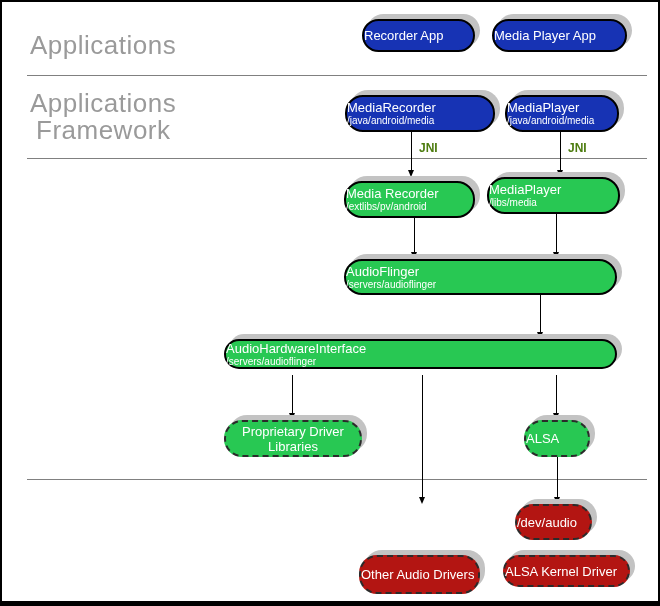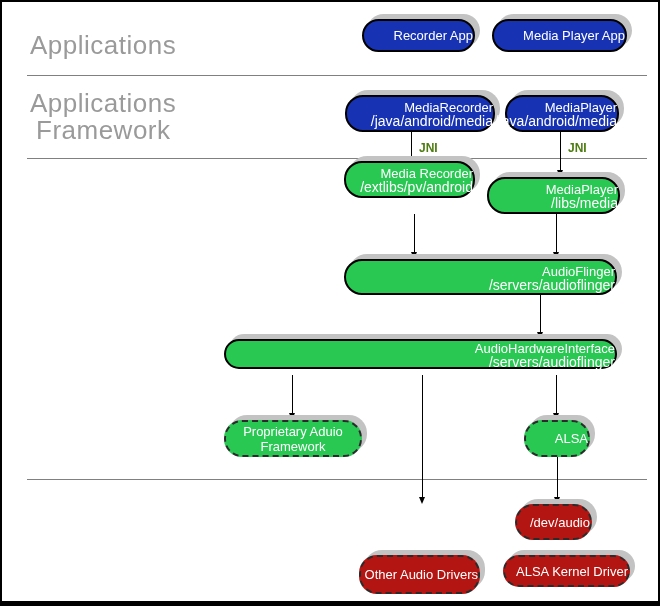--- a/index.html
+++ b/index.html
@@ -10,31 +10,31 @@
   .section-label{
     position:absolute;color:var(--label-gray,#9a9a9a);
     font-size:26px;line-height:27px;letter-spacing:0.5px;white-space:nowrap;
   }
   .divider{
     position:absolute;left:25px;width:620px;height:0;
     border-top:1px solid var(--line-gray,#808080);
   }
   .node{
     position:absolute;box-sizing:border-box;border-radius:18px;
-    display:flex;flex-direction:column;align-items:flex-end;justify-content:center;
+    display:flex;flex-direction:column;align-items:flex-start;justify-content:center;
     color:#fff;text-align:center;
     border:2px solid #000;
     box-shadow:5px -5px 0 var(--shadow-gray,#c3c3c3);
   }
   .node.blue{background:var(--app-blue,#1733b4);}
   .node.green{background:var(--lib-green,#28c853);}
   .node.red{background:var(--kernel-red,#b31512);}
   .node.dashed{border:2px dashed #2b2b2b;}
   .node .t{font-size:13px;line-height:15px;}
-  .node .s{font-size:14px;line-height:12px;}
+  .node .s{font-size:10px;line-height:12px;}
   .connector{
     position:absolute;width:0;border-left:1px solid #000;
   }
   .connector::after{
     content:'';position:absolute;bottom:-7px;left:-4px;
     border:3.5px solid transparent;border-top:7px solid #000;border-bottom:none;
   }
   .jni{
     position:absolute;font-size:12px;font-weight:bold;color:#4d7c0f;
   }
@@ -78,38 +78,38 @@
 
   <div class="node blue" style="left:343px;top:93px;width:150px;height:37px">
     <div class="t">MediaRecorder</div>
     <div class="s">/java/android/media</div>
   </div>
   <div class="node blue" style="left:503px;top:93px;width:114px;height:37px">
     <div class="t">MediaPlayer</div>
     <div class="s">/java/android/media</div>
   </div>
 
-  <div class="node green" style="left:342px;top:159px;width:131px;height:37px">
+  <div class="node green" style="left:342px;top:179px;width:131px;height:37px">
     <div class="t">Media Recorder</div>
     <div class="s">/extlibs/pv/android</div>
   </div>
   <div class="node green" style="left:485px;top:175px;width:133px;height:37px">
     <div class="t">MediaPlayer</div>
     <div class="s">/libs/media</div>
   </div>
   <div class="node green" style="left:342px;top:257px;width:273px;height:36px">
     <div class="t">AudioFlinger</div>
     <div class="s">/servers/audioflinger</div>
   </div>
   <div class="node green" style="left:222px;top:337px;width:393px;height:30px">
     <div class="t">AudioHardwareInterface</div>
     <div class="s">/servers/audioflinger</div>
   </div>
   <div class="node green dashed" style="left:222px;top:418px;width:138px;height:37px">
-    <div class="t" style="line-height:15px">Proprietary Aduio Framework</div>
+    <div class="t" style="line-height:15px">Proprietary Driver Libraries</div>
   </div>
   <div class="node green dashed" style="left:522px;top:418px;width:66px;height:37px">
     <div class="t">ALSA</div>
   </div>
 
   <div class="node red dashed" style="left:357px;top:553px;width:121px;height:39px">
     <div class="t">Other Audio Drivers</div>
   </div>
   <div class="node red dashed" style="left:513px;top:502px;width:77px;height:36px">
     <div class="t">/dev/audio</div>

